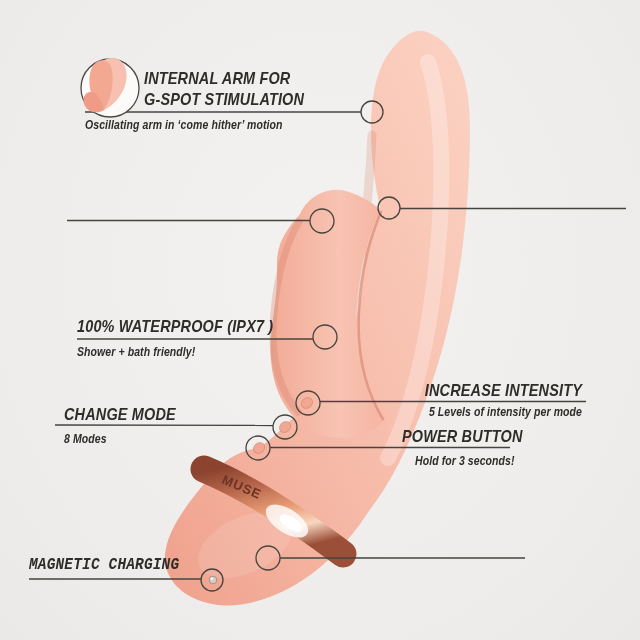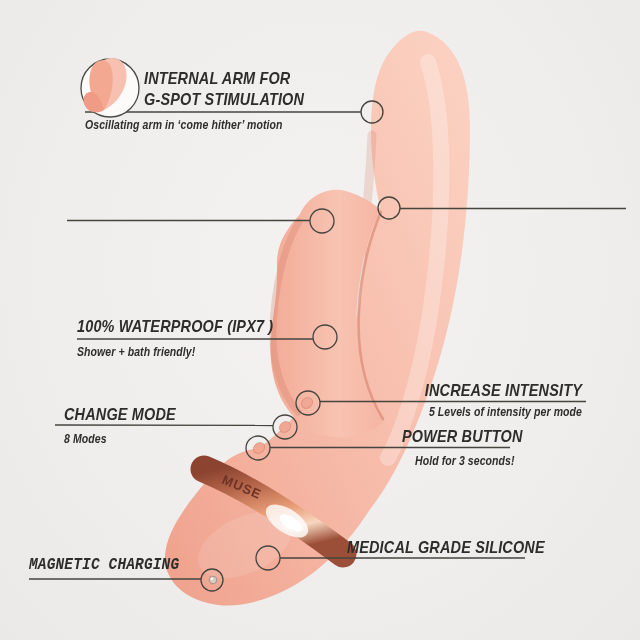--- a/index.html
+++ b/index.html
@@ -164,17 +164,14 @@
 
   <div class="callout" style="left:402px;top:426px;">
     <div class="t">POWER BUTTON</div>
     <div class="s" style="margin-left:13px;margin-top:6px">Hold for 3 seconds!</div>
   </div>
 
   <div class="callout" style="left:29px;top:554px;font-family:Liberation Mono, monospace;">
     <div class="t">MAGNETIC CHARGING</div>
   </div>
 
-  <div class="callout" style="left:347px;top:537px;">
-    <div class="t">MEDICAL GRADE SILICONE</div>
-  </div>
 
 </div>
 
 </body></html>

